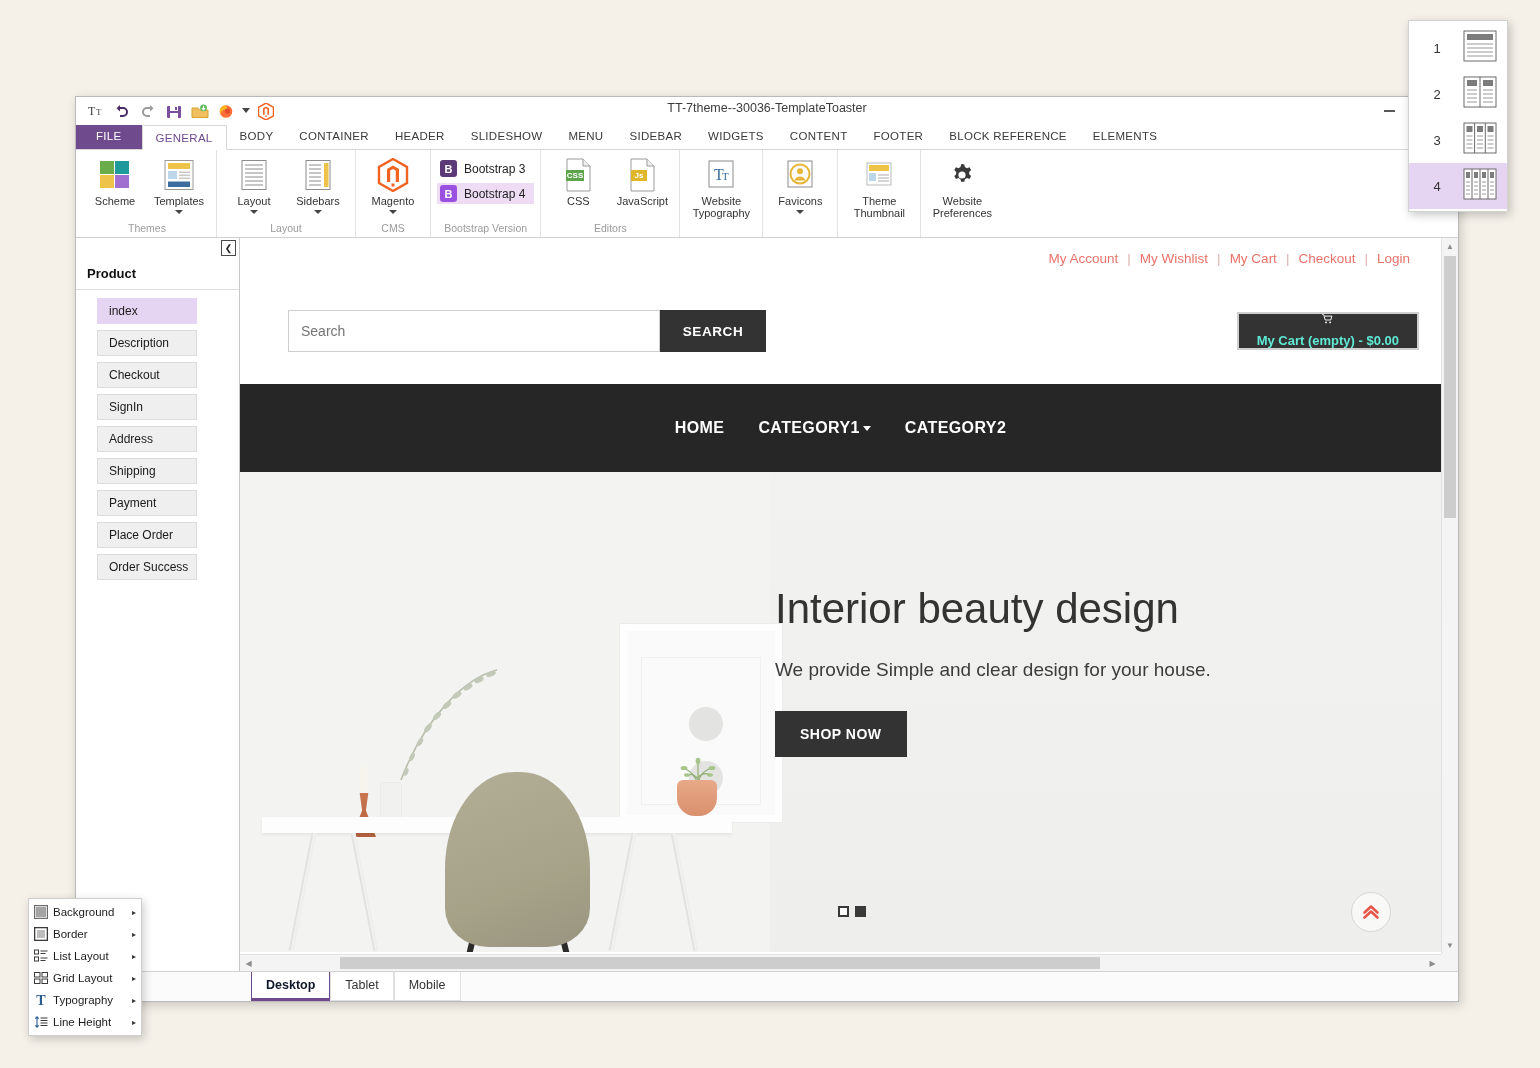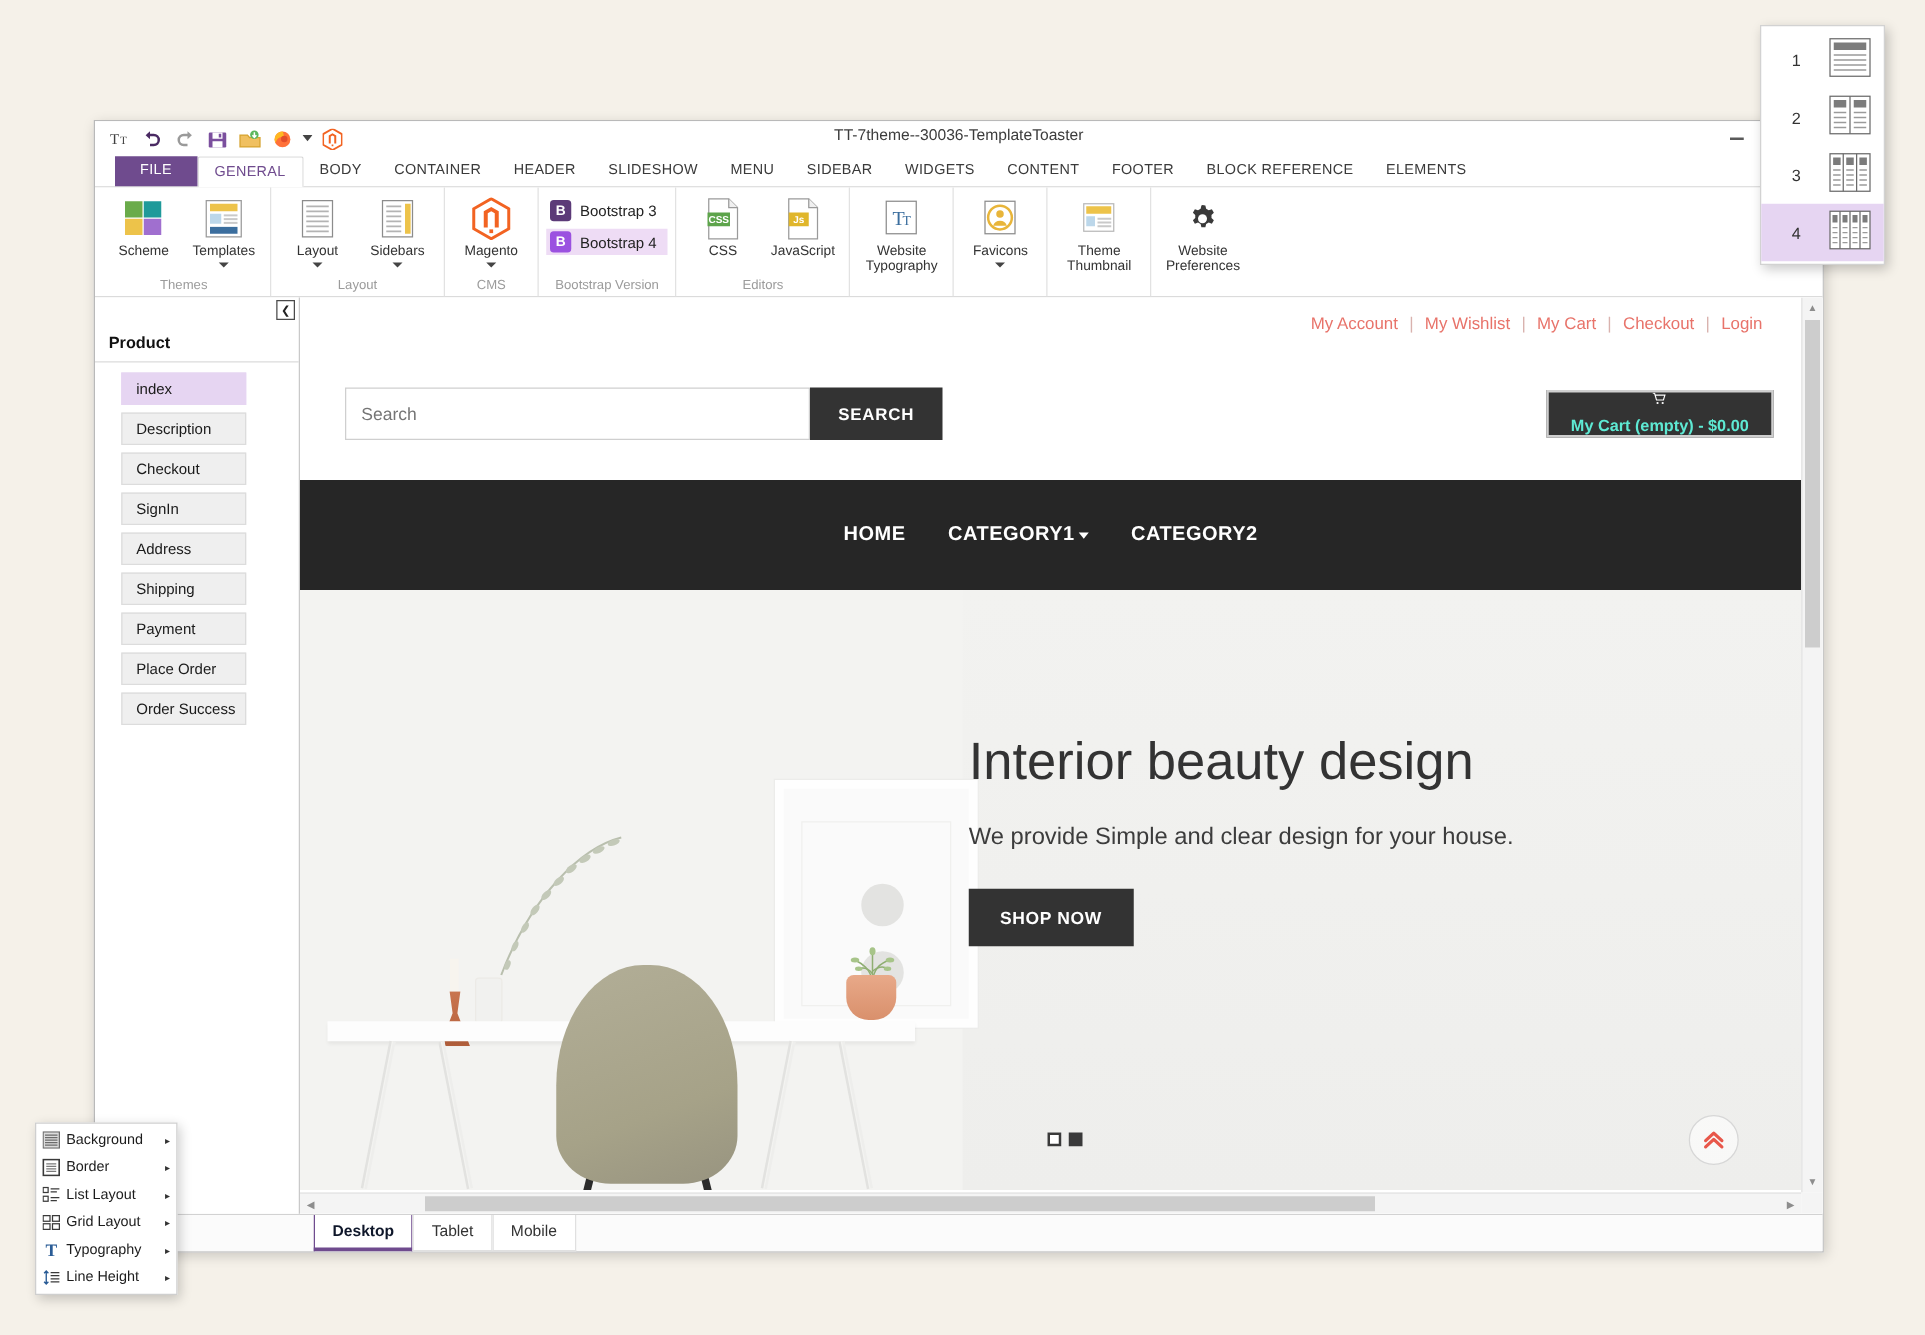--- a/index.html
+++ b/index.html
@@ -55,21 +55,21 @@
   }
   .win-ctrl .dash { width: 11px; height: 2px; background: #5a5a5a; }
   .win-ctrl .sq {
     width: 11px; height: 10px; border: 1.5px solid #5a5a5a; border-top-width: 3px;
   }
 
   
   .ribbon-tabs {
     display: flex; align-items: flex-end;
     height: 25px;
-    padding-left: 16px;
+    padding-left: 0px;
     background: #ffffff;
     border-bottom: 1px solid #d6d6d6;
   }
   .rtab {
     font-size: 11.5px;
     letter-spacing: .3px;
     color: #3a3a3a;
     padding: 5px 13px 6px 13px;
     height: 25px;
     line-height: 14px;
@@ -208,21 +208,21 @@
     height: 106px;
     display: flex; align-items: center;
     padding: 0 22px 0 28px;
     background: #fff;
   }
   .logo { display: flex; align-items: center; gap: 9px; width: 330px; }
   .logo-text { line-height: 25px; }
   .logo-top { font-size: 23px; letter-spacing: 5px; color: #222; }
   .logo-bot { font-size: 23px; letter-spacing: 3px; color: #ec5c4d; }
 
-  .searchwrap { display: flex; align-items: center; margin-left: 8px; }
+  .searchwrap { display: flex; align-items: center; margin-left: 20px; }
   .searchbox {
     width: 372px; height: 42px;
     border: 1px solid #cfcfcf;
     background: #fff;
     font-size: 14px; color: #6f6f6f;
     padding: 0 12px;
     outline: none;
     font-family: "Liberation Sans", sans-serif;
   }
   .searchbtn {

